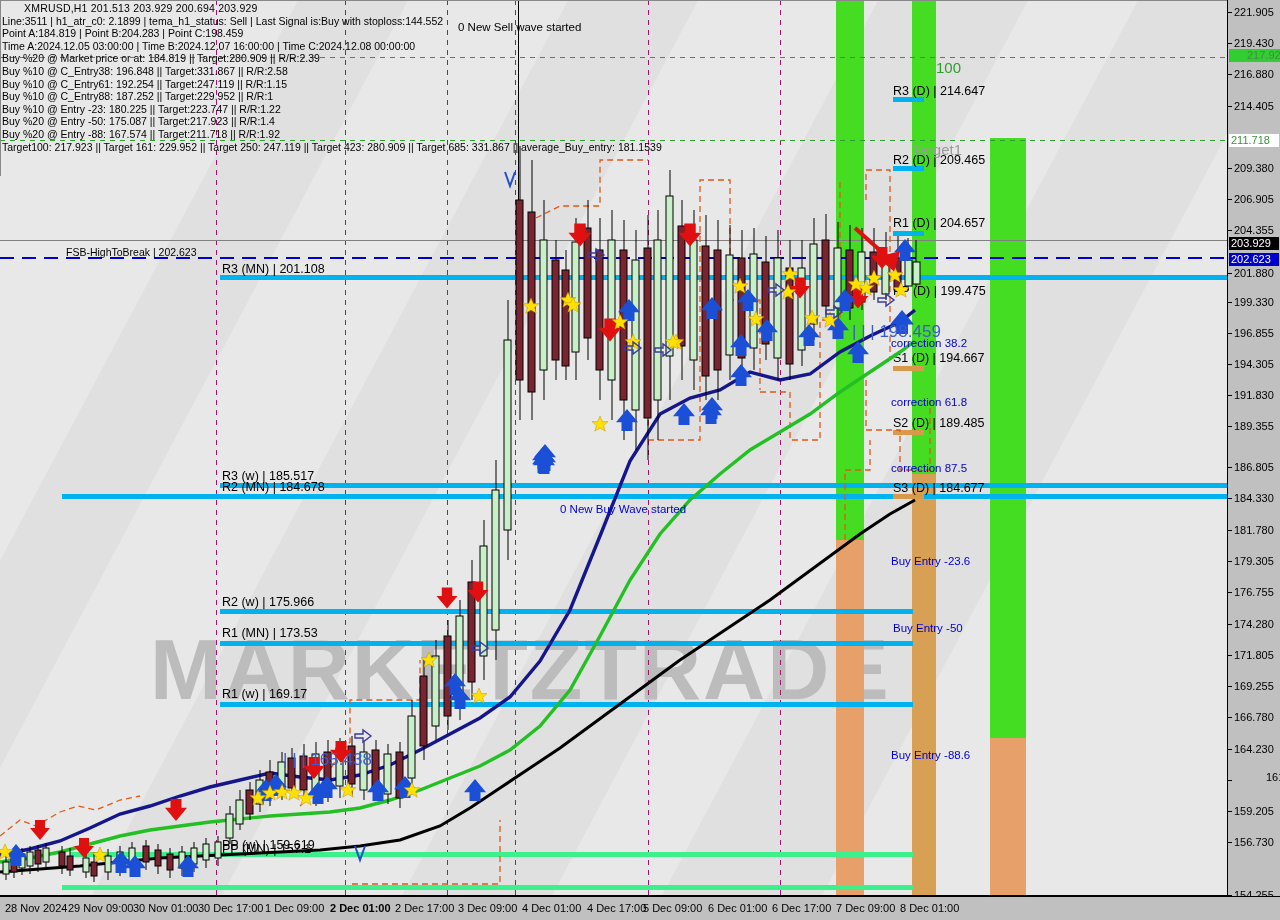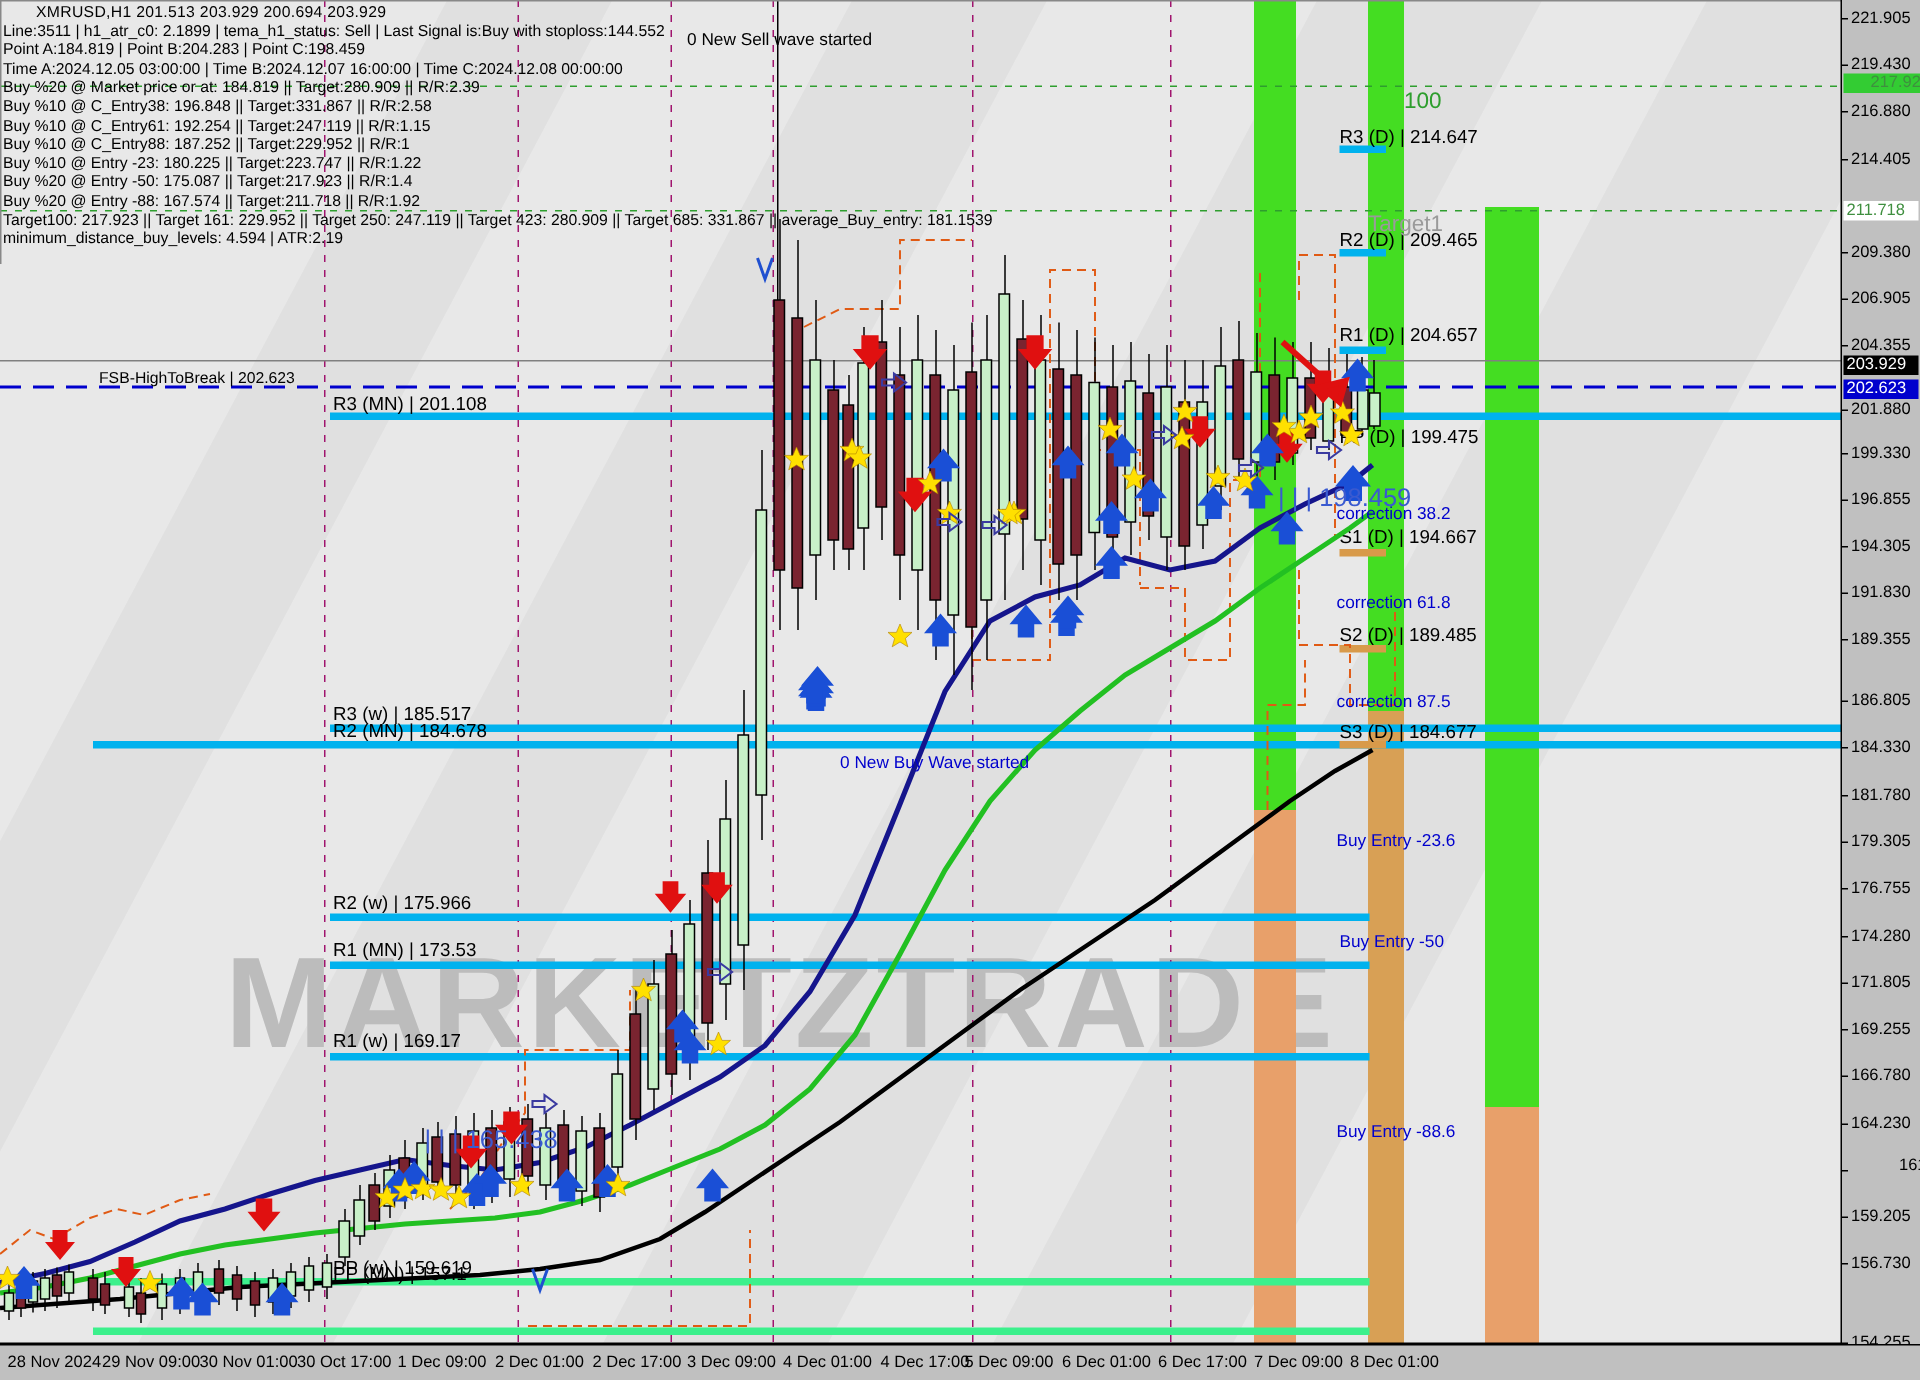--- a/index.html
+++ b/index.html
@@ -597,21 +597,20 @@
       <span class="l">Point A:184.819 | Point B:204.283 | Point C:198.459</span>
       <span class="l">Time A:2024.12.05 03:00:00 | Time B:2024.12.07 16:00:00 | Time C:2024.12.08 00:00:00</span>
       <span class="l">Buy %20 @ Market price or at: 184.819 || Target:280.909 || R/R:2.39</span>
       <span class="l">Buy %10 @ C_Entry38: 196.848 || Target:331.867 || R/R:2.58</span>
       <span class="l">Buy %10 @ C_Entry61: 192.254 || Target:247.119 || R/R:1.15</span>
       <span class="l">Buy %10 @ C_Entry88: 187.252 || Target:229.952 || R/R:1</span>
       <span class="l">Buy %10 @ Entry -23: 180.225 || Target:223.747 || R/R:1.22</span>
       <span class="l">Buy %20 @ Entry -50: 175.087 || Target:217.923 || R/R:1.4</span>
       <span class="l">Buy %20 @ Entry -88: 167.574 || Target:211.718 || R/R:1.92</span>
       <span class="l">Target100: 217.923 || Target 161: 229.952 || Target 250: 247.119 || Target 423: 280.909 || Target 685: 331.867 || average_Buy_entry: 181.1539</span>
-      <span class="l">minimum_distance_buy_levels: 4.594 | ATR:2.19</span>
     </div>
 
     <div id="plotborder"></div>
   </div>
 
   <div id="priceaxis">
       <div class="ptickmark" style="top: 12px;"></div>
       <div class="ptick" style="top: 7px;">221.905</div>
       <div class="ptickmark" style="top: 43px;"></div>
       <div class="ptick" style="top: 38px;">219.430</div>
@@ -668,23 +667,23 @@
       <div class="plabel-hl" style="top: 49px; background: rgb(51, 204, 51); color: rgb(63, 143, 63); width: 46px; padding-left: 18px;">217.923</div>
       <div class="plabel-hl" style="top: 134px; background: #ffffff; color: rgb(63, 143, 63); width: 46px;">211.718</div>
       <div class="plabel-hl" style="top: 237px; background: rgb(0, 0, 0); color: rgb(255, 255, 255); width: 46px;">203.929</div>
       <div class="plabel-hl" style="top: 253px; background: rgb(0, 0, 205); color: rgb(255, 255, 255); width: 46px;">202.623</div>
     </div>
 
   <div id="timeaxis">
       <div class="ttick" style="left: 5px;">28 Nov 2024</div>
       <div class="ttick" style="left: 68px;">29 Nov 09:00</div>
       <div class="ttick" style="left: 133px;">30 Nov 01:00</div>
-      <div class="ttick" style="left: 198px;">30 Oct 17:00</div>
+      <div class="ttick" style="left: 198px;">30 Dec 17:00</div>
       <div class="ttick" style="left: 265px;">1 Dec 09:00</div>
-      <div class="ttick" style="left: 330px;">2 Dec 01:00</div>
+      <div class="ttick" style="left: 330px; font-weight: bold;">2 Dec 01:00</div>
       <div class="ttick" style="left: 395px;">2 Dec 17:00</div>
       <div class="ttick" style="left: 458px;">3 Dec 09:00</div>
       <div class="ttick" style="left: 522px;">4 Dec 01:00</div>
       <div class="ttick" style="left: 587px;">4 Dec 17:00</div>
       <div class="ttick" style="left: 643px;">5 Dec 09:00</div>
       <div class="ttick" style="left: 708px;">6 Dec 01:00</div>
       <div class="ttick" style="left: 772px;">6 Dec 17:00</div>
       <div class="ttick" style="left: 836px;">7 Dec 09:00</div>
       <div class="ttick" style="left: 900px;">8 Dec 01:00</div>
     </div>

